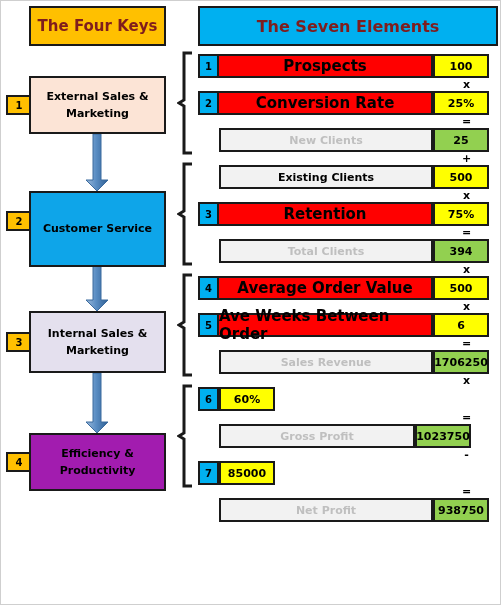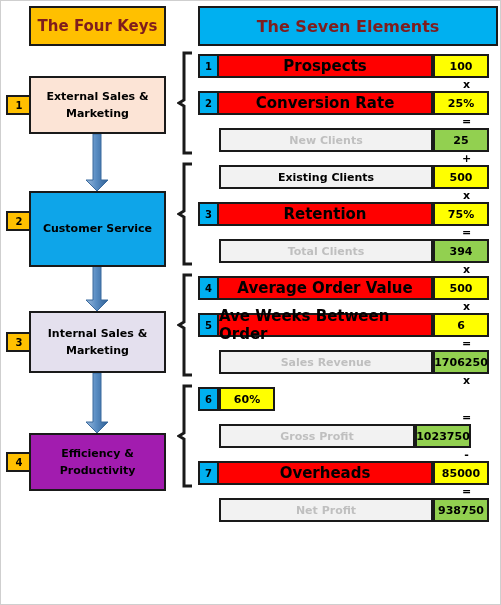--- a/index.html
+++ b/index.html
@@ -235,21 +235,20 @@
         <div class="val yellow">60%</div>
       </div>
       <div class="op" style="top: 410px;">=</div>
       <div class="row" style="top: 423px; left: 218px;">
         <div class="bar grey noblue" style="width: 196px;">Gross Profit</div>
         <div class="val green">1023750</div>
       </div>
       <div class="op" style="top: 447px;">-</div>
       <div class="row" style="top: 460px; left: 197px;">
         <div class="num">7</div>
-        <div class="bar red" style="width: 214px;">Overheads</div>
         <div class="val yellow">85000</div>
       </div>
       <div class="op" style="top: 484px;">=</div>
       <div class="row" style="top: 497px; left: 218px;">
         <div class="bar grey noblue" style="width: 214px;">Net Profit</div>
         <div class="val green">938750</div>
       </div>
     </div>
 
 </div>

